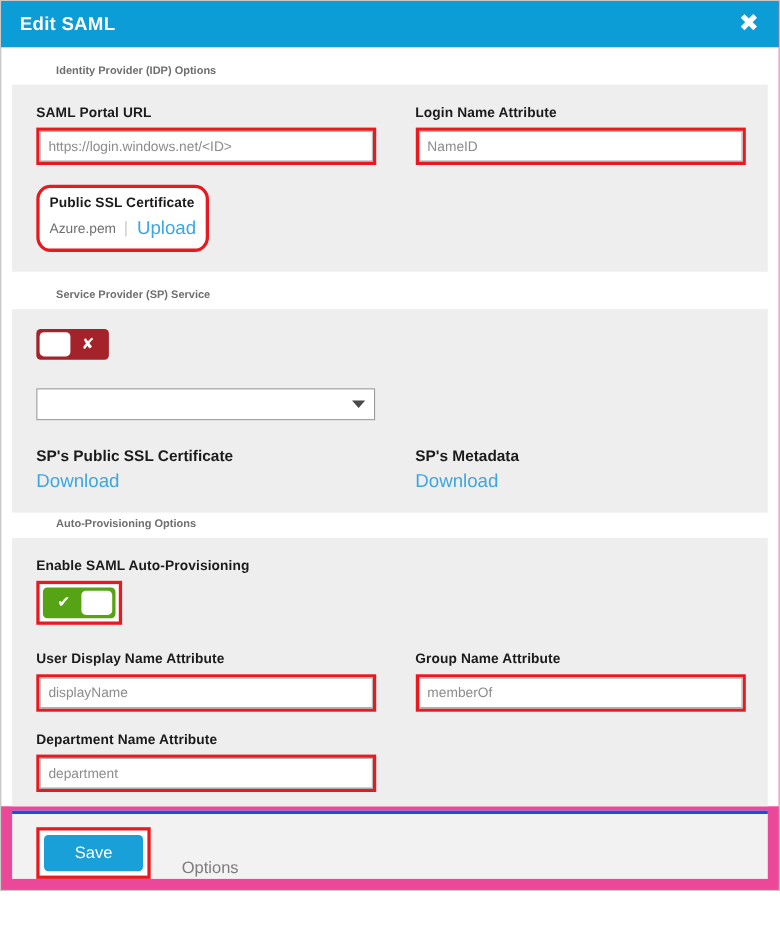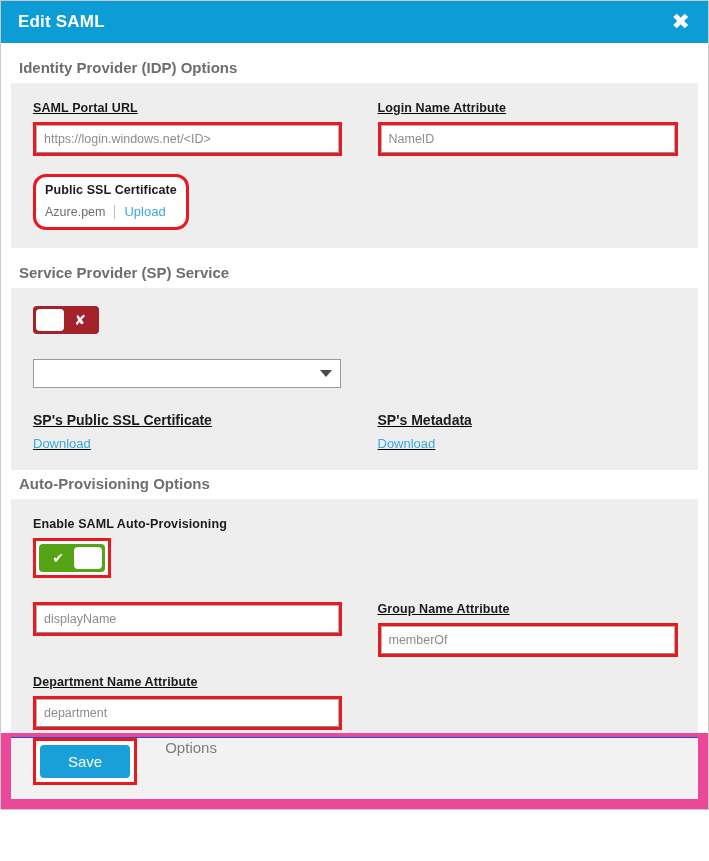--- a/index.html
+++ b/index.html
@@ -52,34 +52,34 @@
   
   .dlg-body {
     flex: 1 1 auto;
     padding: 0 10px;
     background: #ffffff;
     overflow: hidden;
   }
 
   .section-label {
     color: #6e6e6e;
-    font-size: 15px;
+    font-size: 10px;
     font-weight: bold;
     padding: 16px 0 7px 8px;
+    margin-left: 32px;
   }
   .section-label.tight { padding-top: 5px; }
 
   .panel {
     background: #eeeeee;
     padding: 18px 20px 18px 22px;
   }
 
   .row {
     display: flex;
-    text-decoration: underline;
   }
   .col {
     width: 50%;
     padding-right: 14px;
   }
   .col.right { padding-right: 0; padding-left: 22px; }
 
   .field-label {
     font-size: 12.5px;
     font-weight: bold;
@@ -124,21 +124,21 @@
     margin-top: 6px;
   }
   .cert-name { color: #6f6f6f; }
   .cert-sep {
     width: 1px; height: 14px;
     background: #bdbdbd;
     margin: 0 9px;
   }
   .link {
     color: #3ba7e0;
-    font-size: 13px;
+    font-size: 17px;
     text-decoration: none;
     cursor: pointer;
   }
 
   
   .toggle {
     display: inline-flex;
     align-items: center;
     width: 66px; height: 28px;
     border-radius: 4px;
@@ -213,23 +213,23 @@
   }
 
   .spacer-24 { height: 24px; }
   .spacer-18 { height: 18px; }
 
   
   .dlg-footer {
     flex: 0 0 auto;
     height: 62px;
     background: #f2f2f2;
-    border-top: 1px solid #1d4ed8;
-    display: flex;
-    align-items: flex-start;
+    border-top: 3px solid #1d4ed8;
+    display: flex;
+    align-items: flex-end;
     padding-left: 22px;
     margin: 4px 10px 10px 10px;
   }
   .btn-save-hl {
     border: 3px solid #e8191f;
     padding: 4px;
     background: #ffffff;
     display: inline-block;
   }
   .btn-save {
@@ -338,20 +338,21 @@
         <span class="toggle on">
           <span class="knob"></span>
           <span class="tg-glyph">✔</span>
         </span>
       </span>
 
       <div class="spacer-24"></div>
 
       <div class="row">
         <div class="col">
+          <div class="field-label">User Display Name Attribute</div>
           <div class="hl">
             <input class="txt" type="text" placeholder="displayName" style="">
           </div>
         </div>
         <div class="col right">
           <div class="field-label">Group Name Attribute</div>
           <div class="hl">
             <input class="txt" type="text" placeholder="memberOf" style="">
           </div>
         </div>

